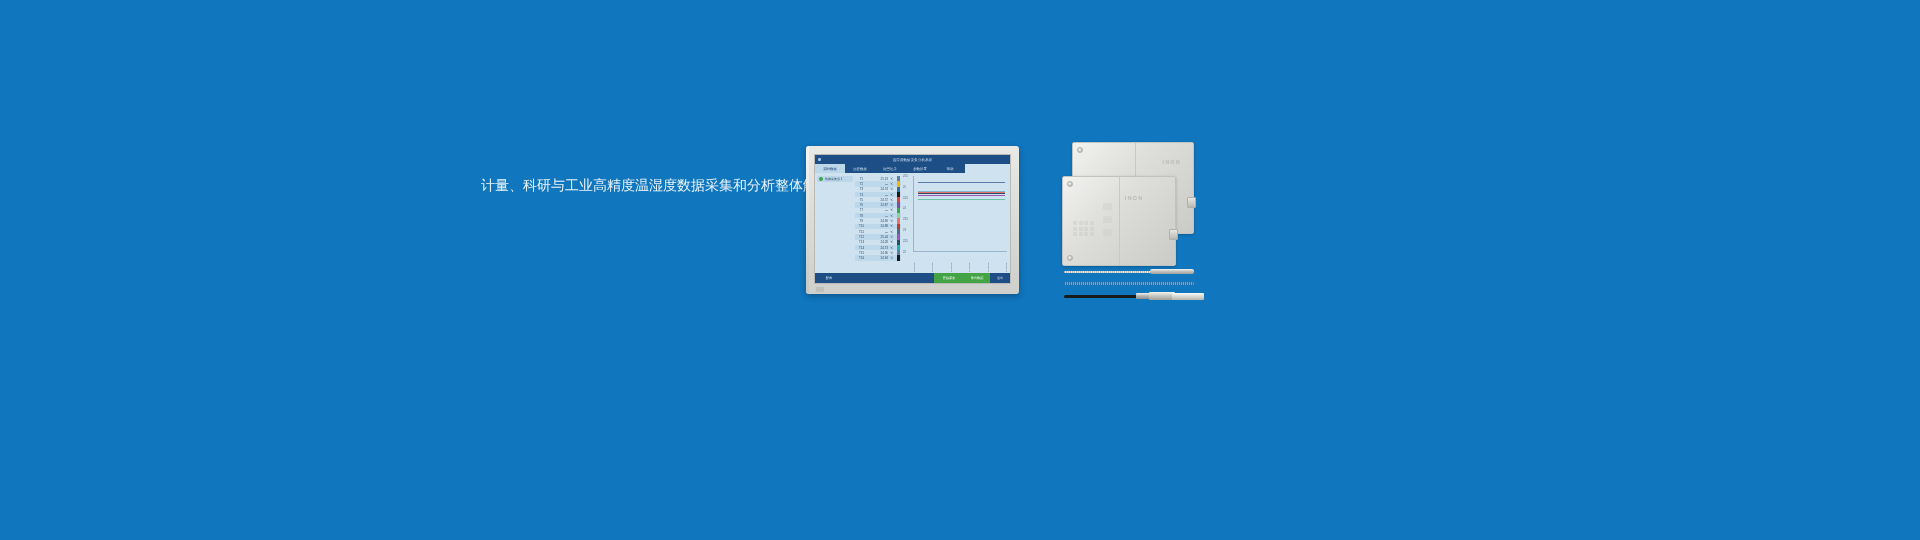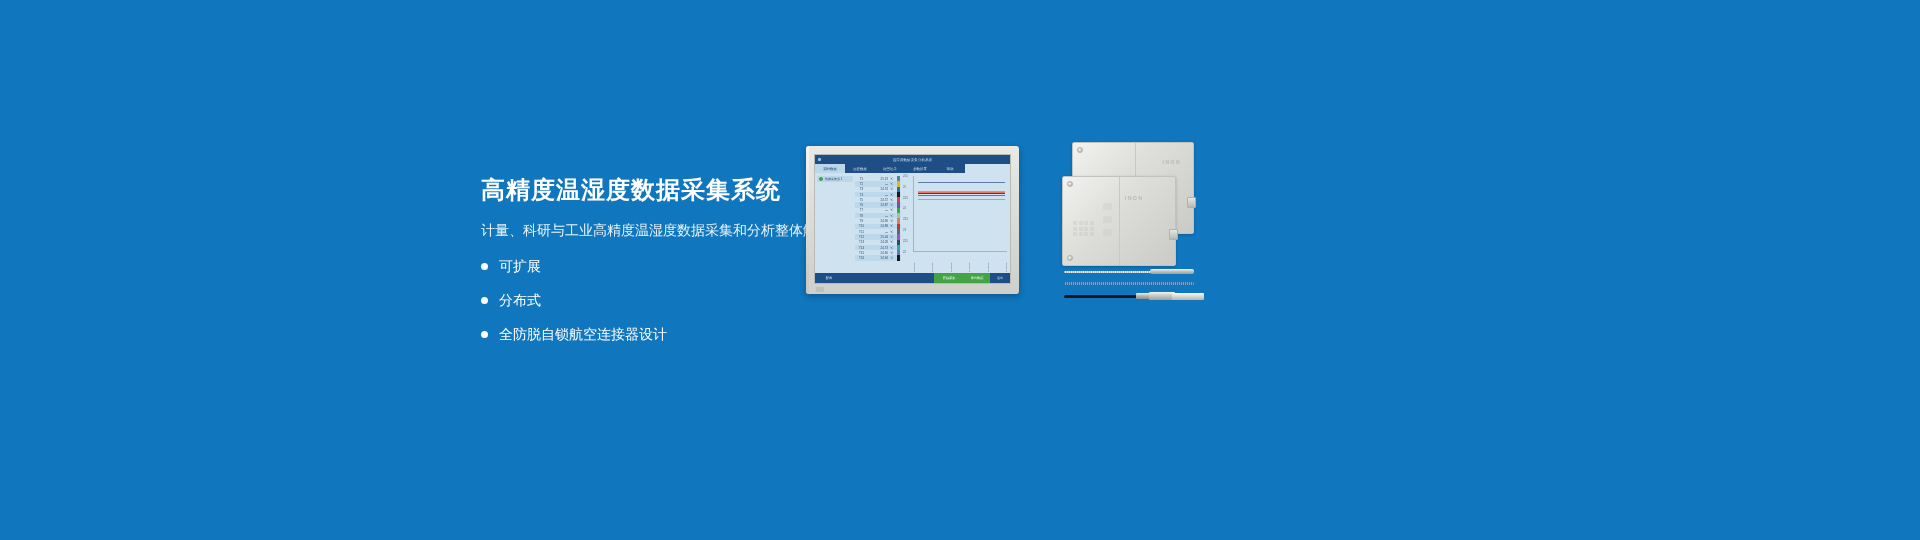--- a/index.html
+++ b/index.html
@@ -179,36 +179,21 @@
     background:linear-gradient(180deg,#f4f4f2,#c4c4c0,#a0a09c);}
   .p3 .conn2{position:absolute;left:108px;top:.5px;width:32px;height:7px;border-radius:1px;
     background:linear-gradient(180deg,#fafaf8,#d6d6d2,#b4b4b0);}
 </style>
 </head>
 <body>
 
 <div class="banner">
 
   <div class="copy">
-    <h1 class="title">高精度温湿度数据采集系统</h1>
     <p class="subtitle">计量、科研与工业高精度温湿度数据采集和分析整体解决方案</p>
-    <ul class="bullets">
-      <li>
-        <span class="dot"></span>
-        <span>可扩展</span>
-      </li>
-      <li>
-        <span class="dot"></span>
-        <span>分布式</span>
-      </li>
-      <li>
-        <span class="dot"></span>
-        <span>全防脱自锁航空连接器设计</span>
-      </li>
-    </ul>
   </div>
 
   <div class="monitor">
     <div class="screen">
 
       <div class="scr-topbar">
         <span class="app-dot"></span>
         <span class="scr-title">温湿度数据采集分析系统</span>
       </div>
 

